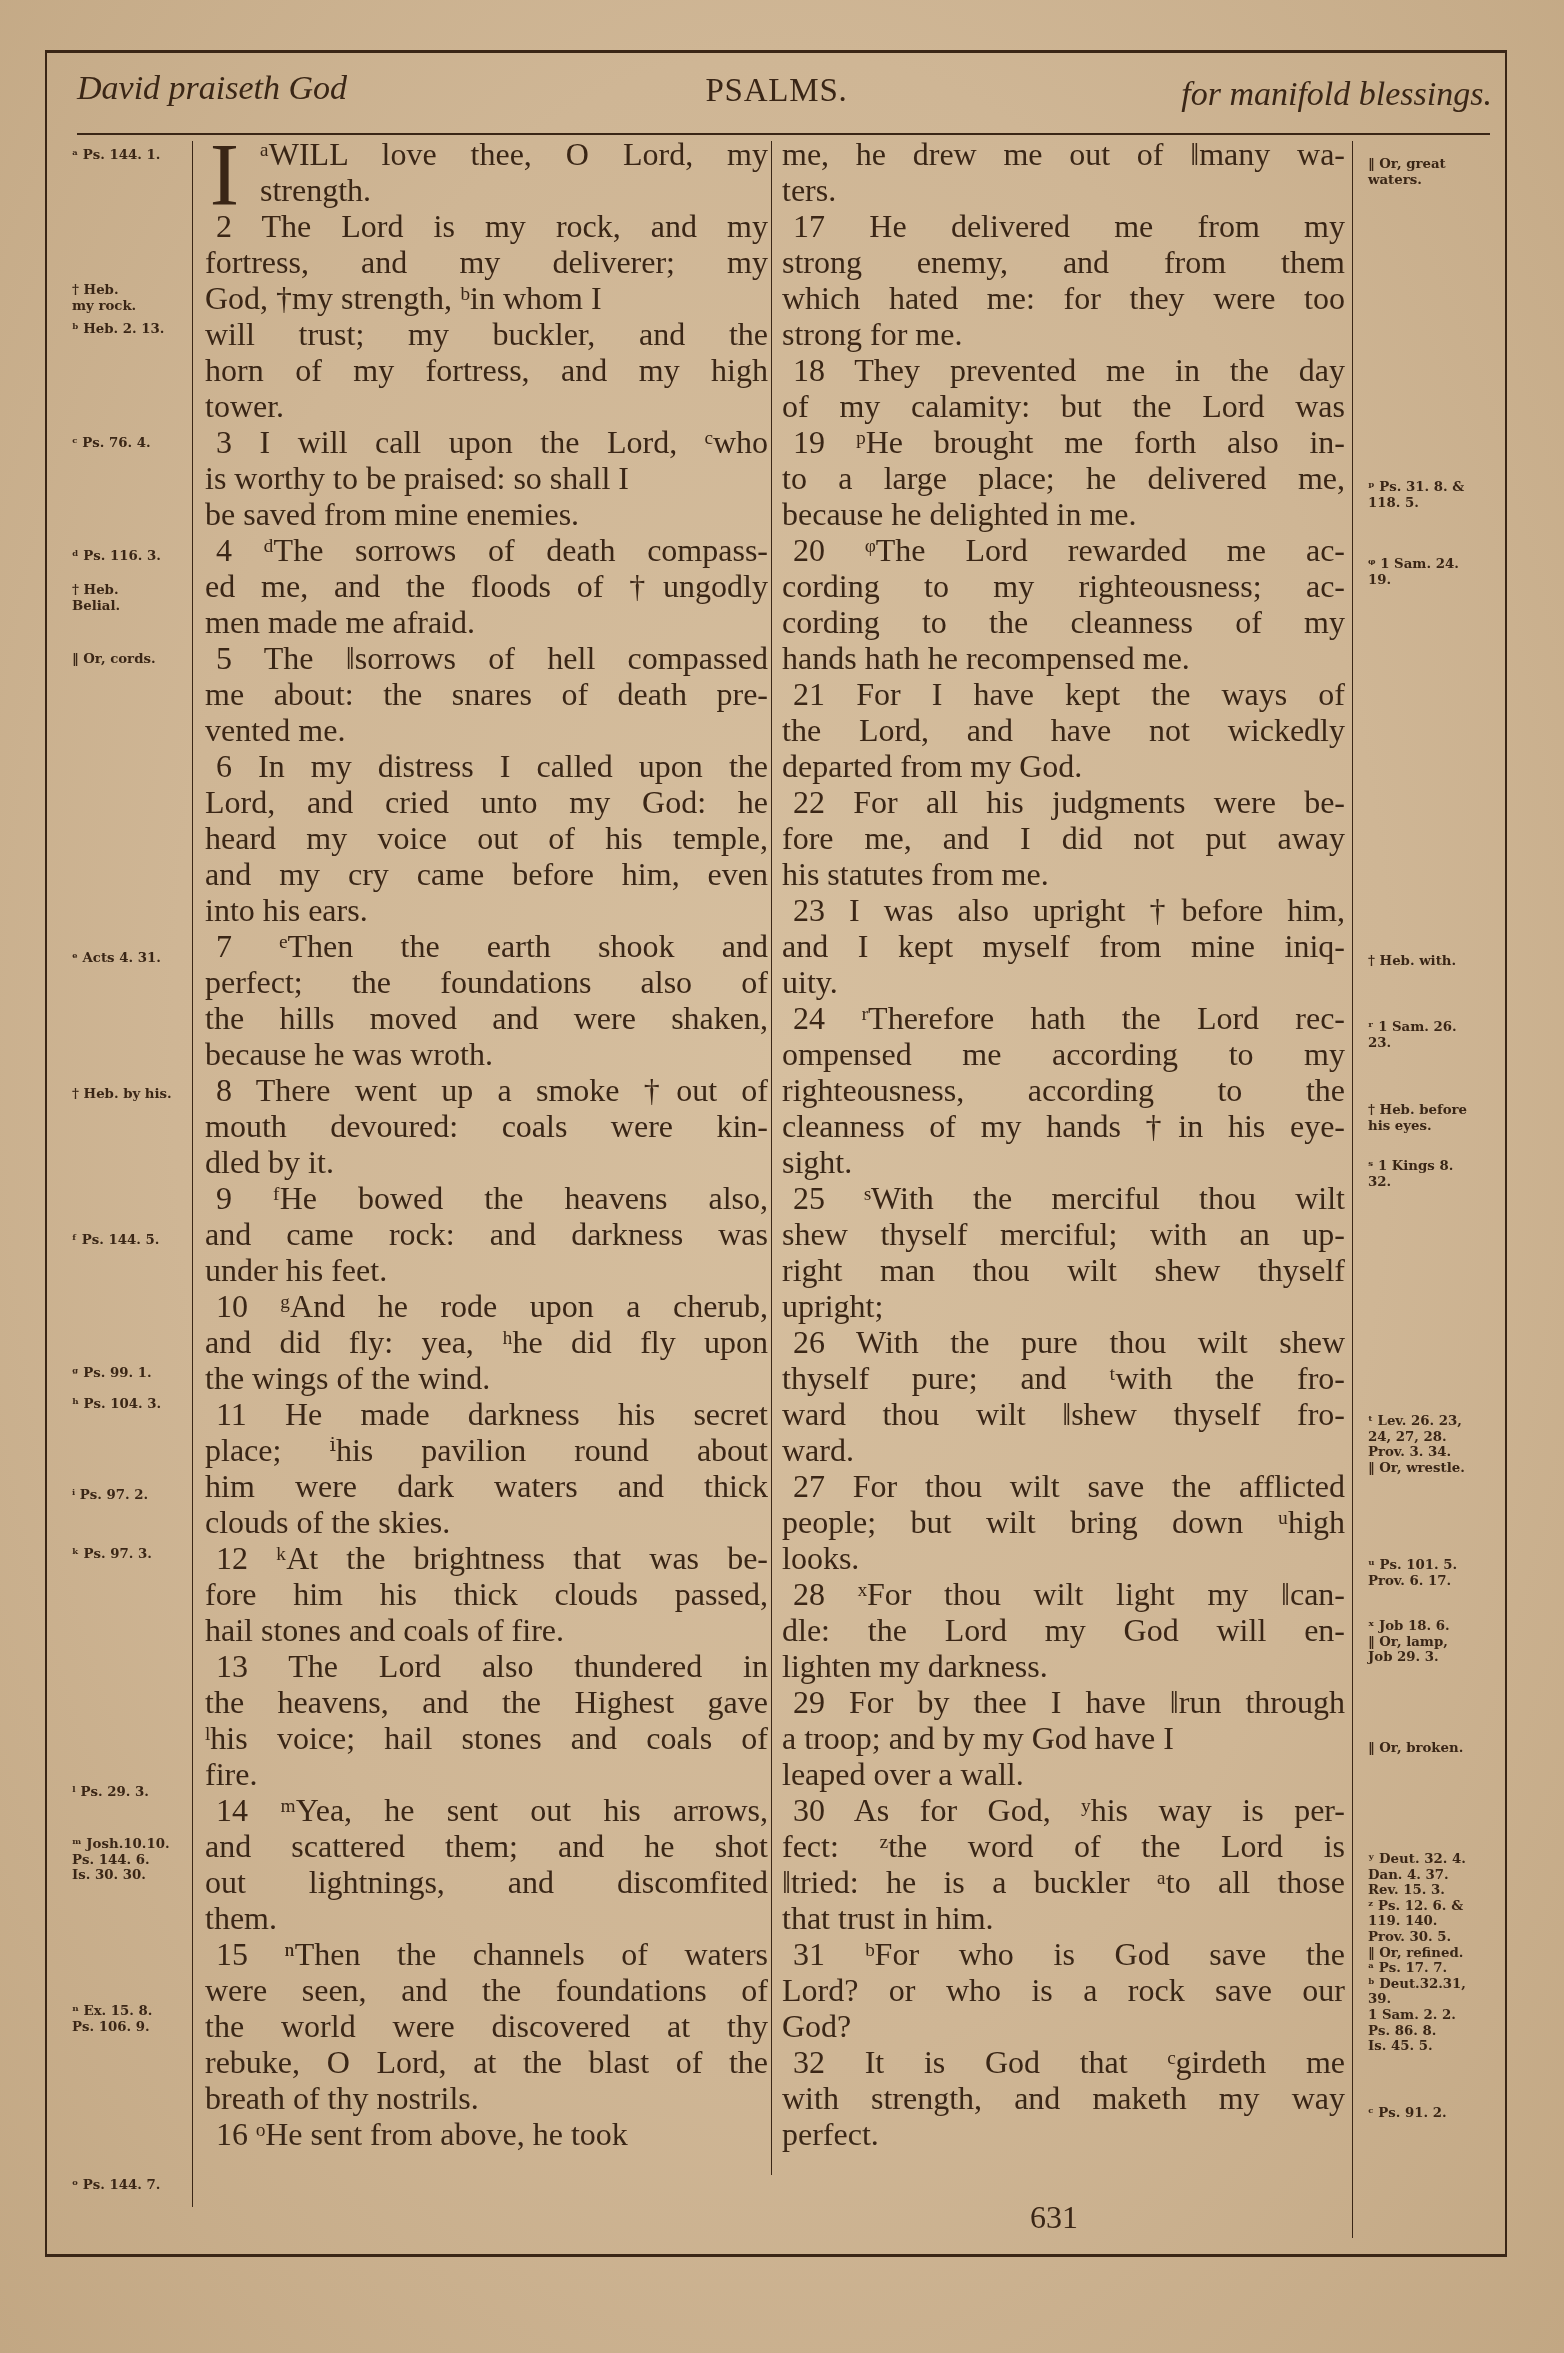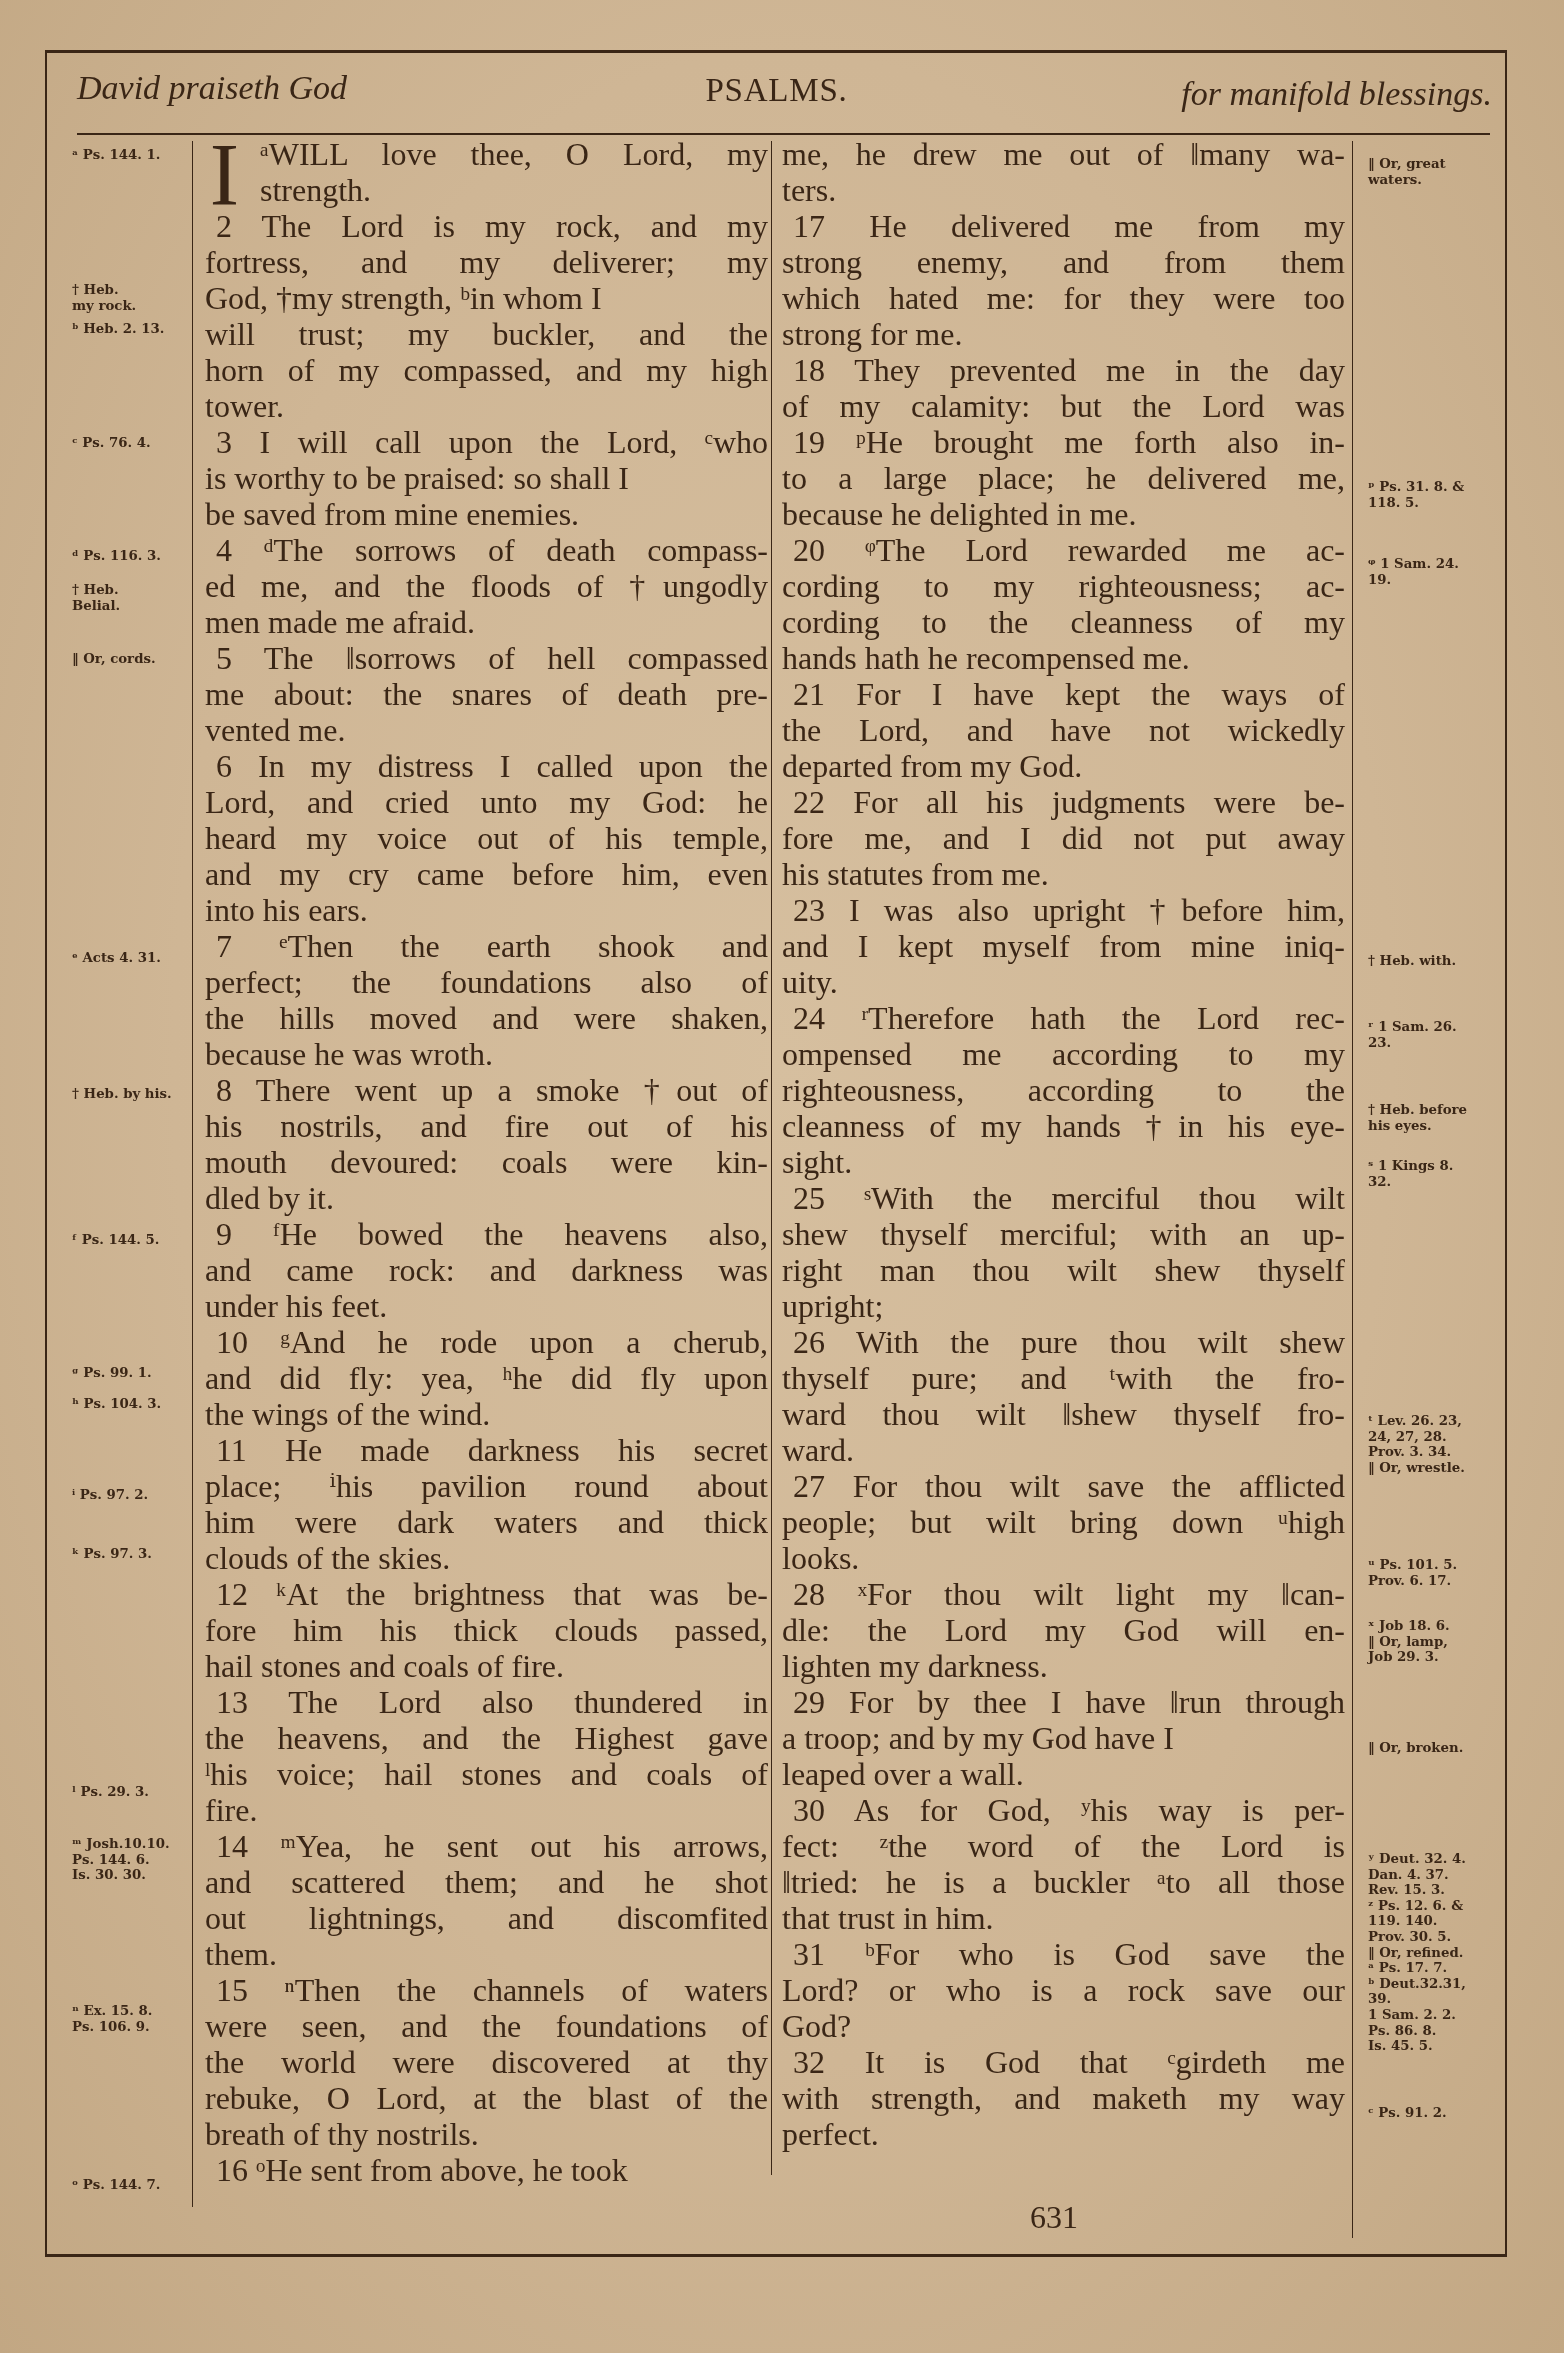--- a/index.html
+++ b/index.html
@@ -108,42 +108,41 @@
   </div>
 
 <div class="col" id="lc" style="left:205px;top:136px;width:563px;">
   <div class="dropcap">I</div>
 <div class="line" style="padding-left: 55px;">ᵃWILL love thee, O Lord, my</div>
     <div class="line last" style="padding-left: 55px;">strength.</div>
     <div class="line" style="padding-left: 11px;">2 The Lord is my rock, and my</div>
     <div class="line" style="padding-left: 0px;">fortress, and my deliverer; my</div>
     <div class="line last" style="padding-left: 0px;">God, †my strength, ᵇin whom I</div>
     <div class="line" style="padding-left: 0px;">will trust; my buckler, and the</div>
-    <div class="line" style="padding-left: 0px;">horn of my compassed, and my high</div>
+    <div class="line" style="padding-left: 0px;">horn of my fortress, and my high</div>
     <div class="line last" style="padding-left: 0px;">tower.</div>
     <div class="line" style="padding-left: 11px;">3 I will call upon the Lord, ᶜwho</div>
     <div class="line last" style="padding-left: 0px;">is worthy to be praised: so shall I</div>
     <div class="line last" style="padding-left: 0px;">be saved from mine enemies.</div>
     <div class="line" style="padding-left: 11px;">4 ᵈThe sorrows of death compass-</div>
     <div class="line" style="padding-left: 0px;">ed me, and the floods of †ungodly</div>
     <div class="line last" style="padding-left: 0px;">men made me afraid.</div>
     <div class="line" style="padding-left: 11px;">5 The ‖sorrows of hell compassed</div>
     <div class="line" style="padding-left: 0px;">me about: the snares of death pre-</div>
     <div class="line last" style="padding-left: 0px;">vented me.</div>
     <div class="line" style="padding-left: 11px;">6 In my distress I called upon the</div>
     <div class="line" style="padding-left: 0px;">Lord, and cried unto my God: he</div>
     <div class="line" style="padding-left: 0px;">heard my voice out of his temple,</div>
     <div class="line" style="padding-left: 0px;">and my cry came before him, even</div>
     <div class="line last" style="padding-left: 0px;">into his ears.</div>
     <div class="line" style="padding-left: 11px;">7 ᵉThen the earth shook and</div>
     <div class="line" style="padding-left: 0px;">perfect; the foundations also of</div>
     <div class="line" style="padding-left: 0px;">the hills moved and were shaken,</div>
     <div class="line last" style="padding-left: 0px;">because he was wroth.</div>
     <div class="line" style="padding-left: 11px;">8 There went up a smoke †out of</div>
-    <div class="line" style="padding-left: 0px;">his nostrils, and fire out of his</div>
     <div class="line" style="padding-left: 0px;">mouth devoured: coals were kin-</div>
     <div class="line last" style="padding-left: 0px;">dled by it.</div>
     <div class="line" style="padding-left: 11px;">9 ᶠHe bowed the heavens also,</div>
     <div class="line" style="padding-left: 0px;">and came rock: and darkness was</div>
     <div class="line last" style="padding-left: 0px;">under his feet.</div>
     <div class="line" style="padding-left: 11px;">10 ᵍAnd he rode upon a cherub,</div>
     <div class="line" style="padding-left: 0px;">and did fly: yea, ʰhe did fly upon</div>
     <div class="line last" style="padding-left: 0px;">the wings of the wind.</div>
     <div class="line" style="padding-left: 11px;">11 He made darkness his secret</div>
     <div class="line" style="padding-left: 0px;">place; ⁱhis pavilion round about</div>

